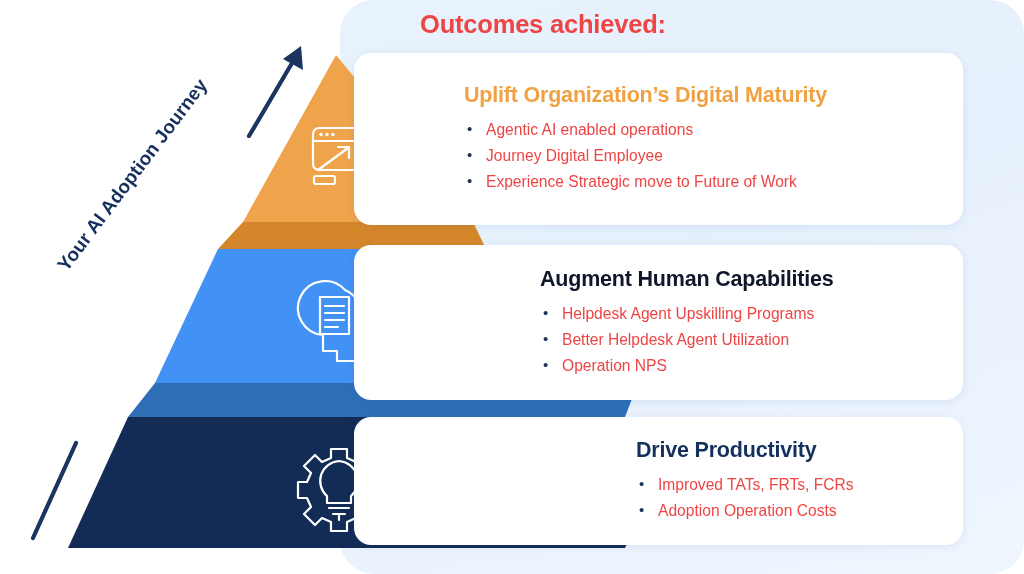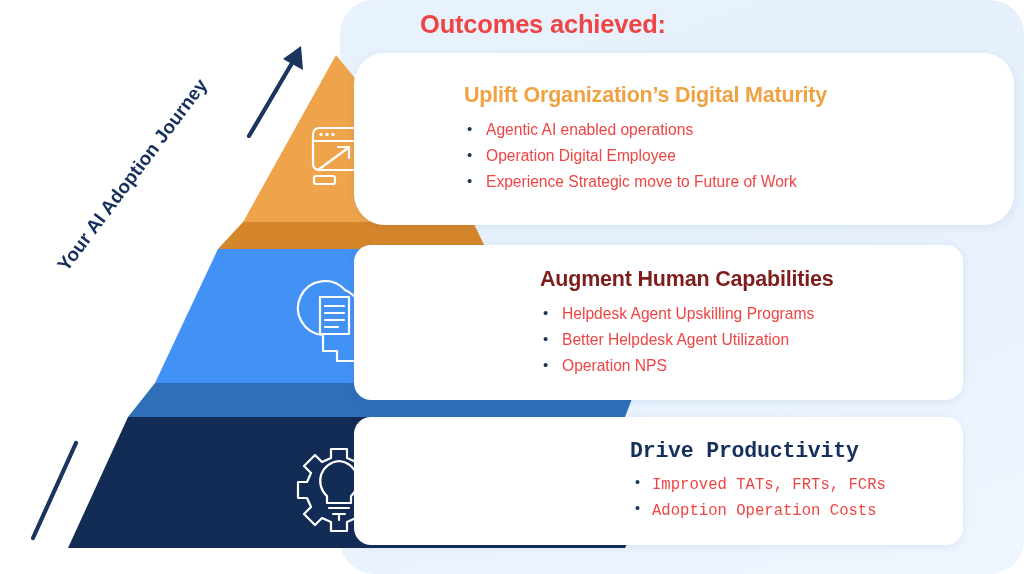--- a/index.html
+++ b/index.html
@@ -31,44 +31,44 @@
     border-radius: 34px;
   }
 
   
   .card {
     position: absolute;
     background: #ffffff;
     border-radius: 17px;
     box-shadow: 0 2px 10px rgba(30, 80, 150, 0.09);
   }
-  #card-1 { left: 354px; top: 53px;  width: 660px; height: 172px; border-radius: 31px; }
+  #card-1 { left: 354px; top: 53px;  width: 609px; height: 172px; }
   #card-2 { left: 354px; top: 245px; width: 609px; height: 155px; }
   #card-3 { left: 354px; top: 417px; width: 609px; height: 128px; }
 
   .card-body {
     position: absolute;
     top: 0;
     bottom: 0;
     display: flex;
     flex-direction: column;
     justify-content: center;
   }
   #card-1 .card-body { left: 110px; right: 14px; }
   #card-2 .card-body { left: 186px; right: 14px; }
-  #card-3 .card-body { left: 276px; right: 14px; font-family: Liberation Mono, monospace; }
+  #card-3 .card-body { left: 282px; right: 14px; }
 
   .card-title {
     font-size: 21.5px;
     font-weight: bold;
     letter-spacing: -0.2px;
     margin-bottom: 9px;
   }
   #card-1 .card-title { color: #f0a242; }
-  #card-2 .card-title { color: #7f1d1d; }
+  #card-2 .card-title { color: #0f172a; }
   #card-3 .card-title { color: #15305c; }
 
   .bullets {
     list-style: none;
     margin: 0;
     padding: 0;
   }
   .bullets li {
     position: relative;
     padding-left: 22px;
@@ -181,21 +181,21 @@
 
   <div class="journey-label">Your AI Adoption Journey</div>
 
   <div class="heading">Outcomes achieved:</div>
 
   <div class="card" id="card-1">
     <div class="card-body">
       <div class="card-title">Uplift Organization’s Digital Maturity</div>
       <ul class="bullets">
         <li>Agentic AI enabled operations</li>
-        <li>Operation Digital Employee</li>
+        <li>Journey Digital Employee</li>
         <li>Experience Strategic move to Future of Work</li>
       </ul>
     </div>
   </div>
 
   <div class="card" id="card-2">
     <div class="card-body">
       <div class="card-title">Augment Human Capabilities</div>
       <ul class="bullets">
         <li>Helpdesk Agent Upskilling Programs</li>

